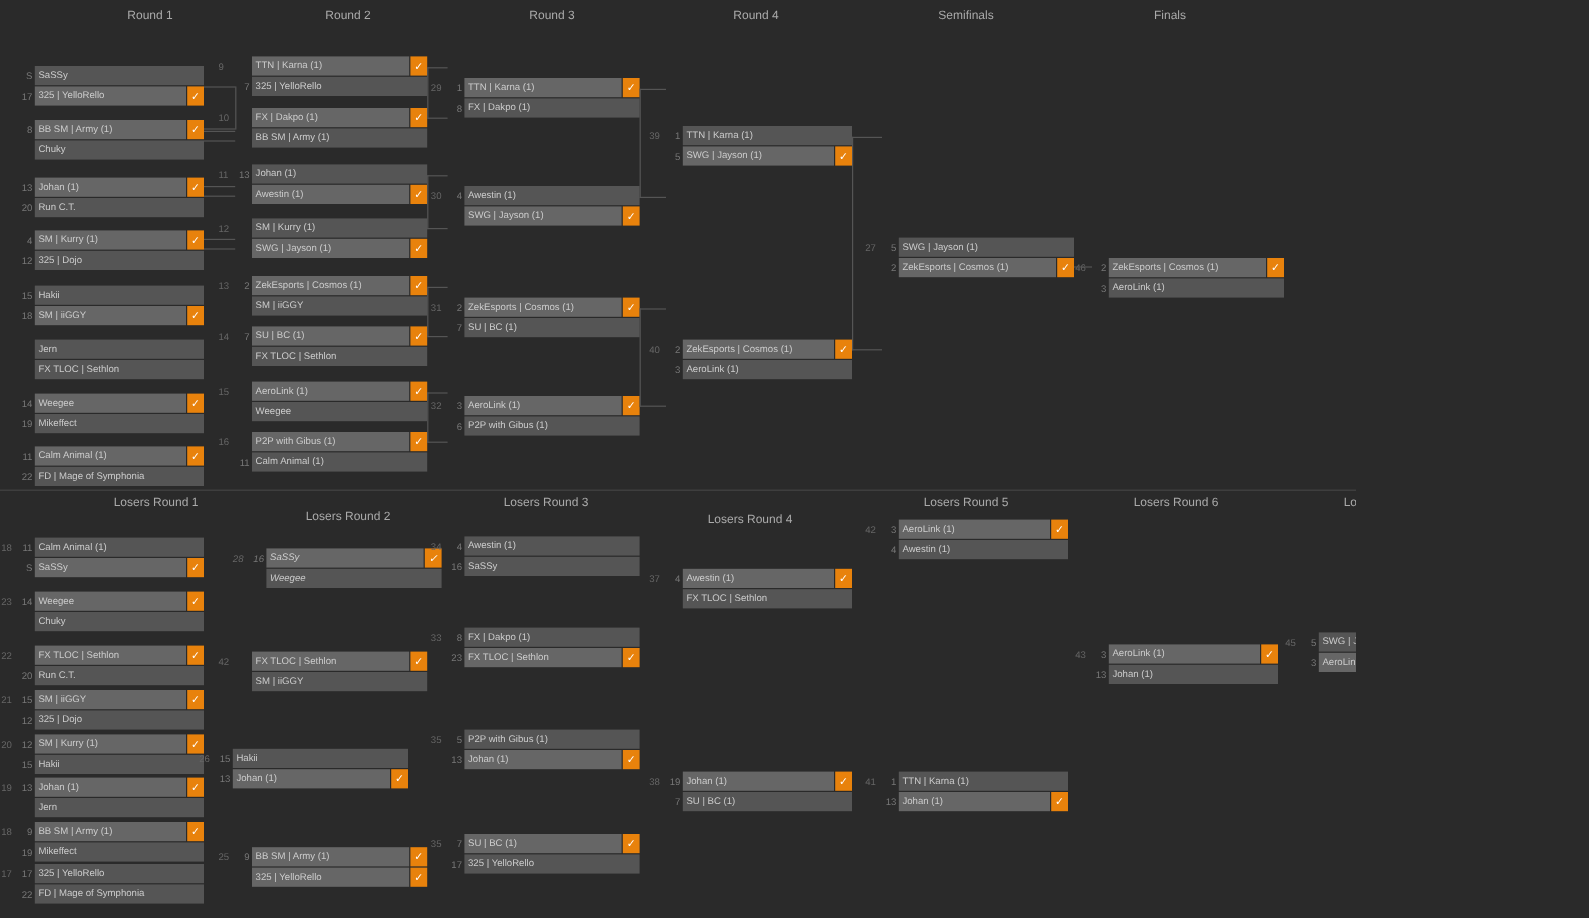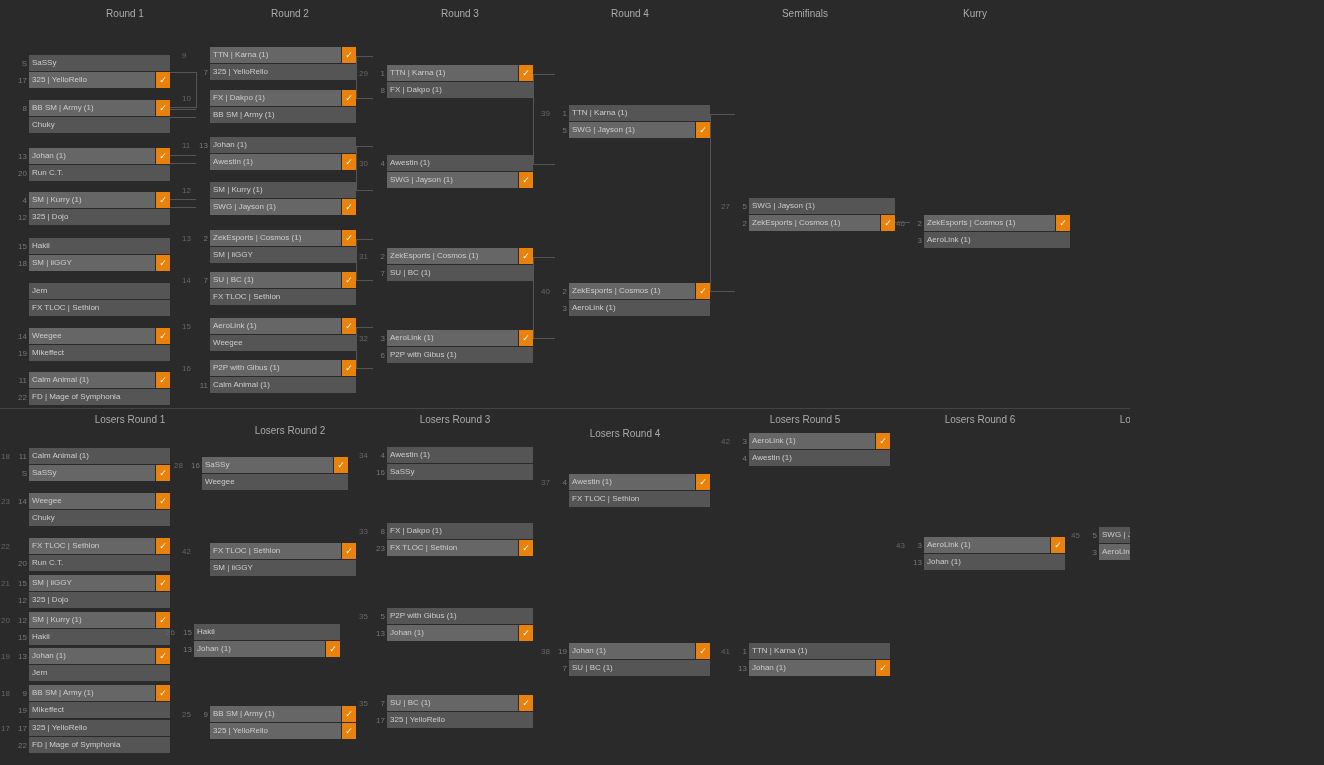--- a/index.html
+++ b/index.html
@@ -86,21 +86,21 @@
 </head>
 <body>
 
 <div class="bracket-wrapper" style="position:relative;width:1130px;height:765px;background:#2a2a2a;overflow:hidden;">
 
   <div class="col-label" style="left:60px;top:8px;width:130px;">Round 1</div>
   <div class="col-label" style="left:220px;top:8px;width:140px;">Round 2</div>
   <div class="col-label" style="left:390px;top:8px;width:140px;">Round 3</div>
   <div class="col-label" style="left:570px;top:8px;width:120px;">Round 4</div>
   <div class="col-label" style="left:740px;top:8px;width:130px;">Semifinals</div>
-  <div class="col-label" style="left:920px;top:8px;width:110px;">Kurry</div>
+  <div class="col-label" style="left:920px;top:8px;width:110px;">Finals</div>
 
   <div class="match-block" style="left:15px;top:55px;width:155px;">
     <div class="player-row">
       <span class="sd">S</span>
       <span class="pname">SaSSy</span>
     </div>
     <div class="player-row">
       <span class="sd">17</span>
       <span class="pname win">325 | YelloRello</span>
       <span class="chk">✓</span>
@@ -504,21 +504,21 @@
     <div class="player-row">
       <span class="sd">17</span>
       <span class="pname">325 | YelloRello</span>
     </div>
     <div class="player-row">
       <span class="sd">22</span>
       <span class="pname">FD | Mage of Symphonia</span>
     </div>
   </div>
 
-  <div class="match-block" style="left:188px;top:457px;width:160px;">
+  <div class="match-block" style="left:208px;top:457px;width:160px;font-style:italic;">
     <span class="match-num">28</span>
     <div class="player-row">
       <span class="sd">16</span>
       <span class="pname win">SaSSy</span>
       <span class="chk">✓</span>
     </div>
     <div class="player-row">
       <span class="sd"></span>
       <span class="pname">Weegee</span>
     </div>

